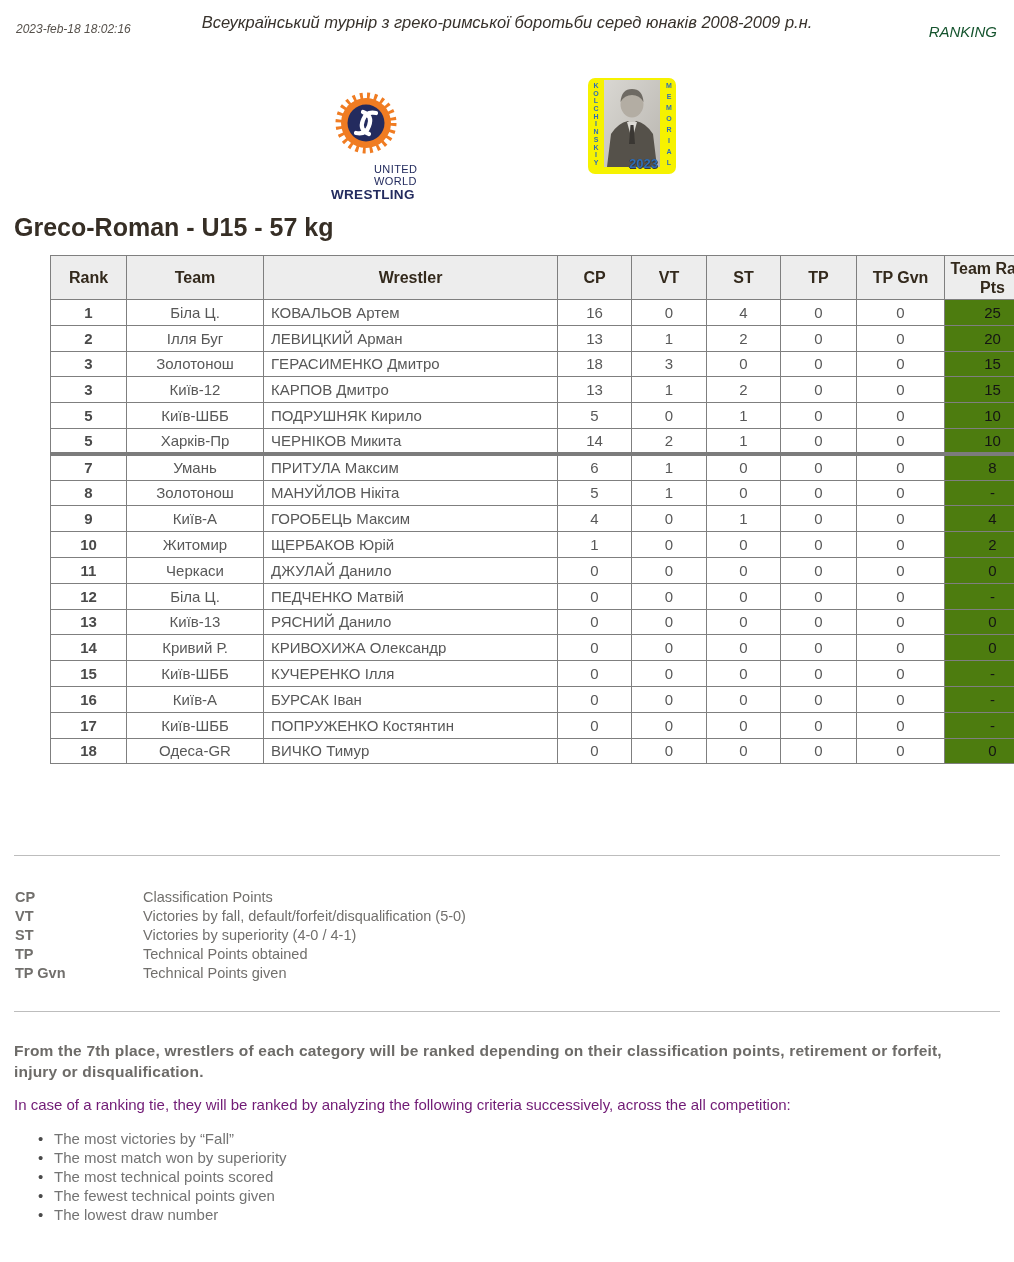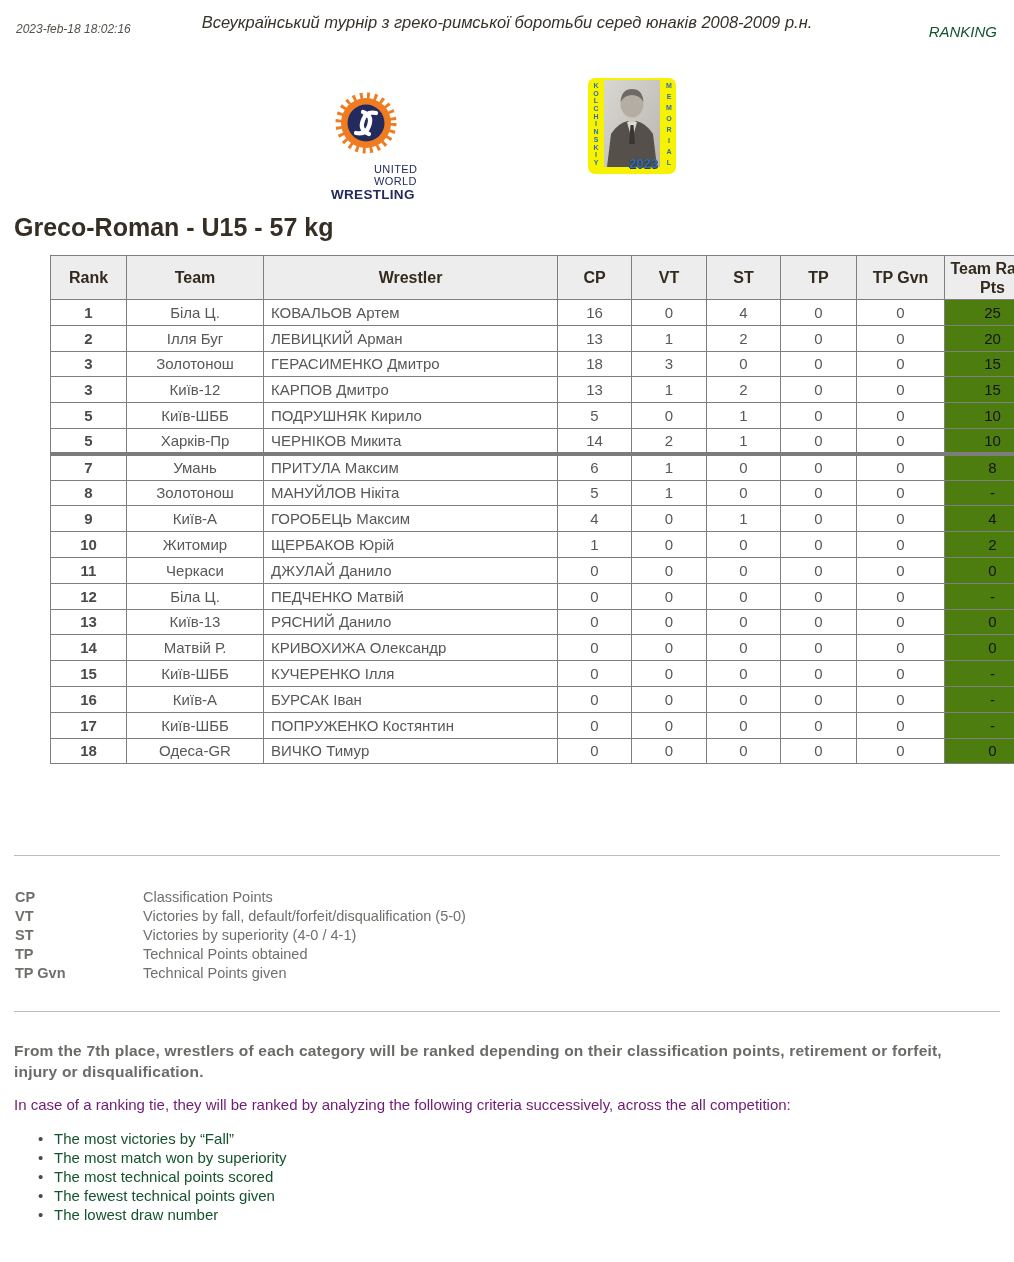--- a/index.html
+++ b/index.html
@@ -48,21 +48,21 @@
 
   
   .legend { position: absolute; left: 15px; top: 888px; font-size: 14.5px; color: #716f6c; }
   .legend-row { display: flex; line-height: 19px; }
   .legend-abbr { width: 128px; font-weight: bold; }
 
   
   .note-bold { position: absolute; left: 14px; top: 1040px; width: 960px; font-size: 15.5px; font-weight: bold;
                line-height: 21px; color: #6d6b68; letter-spacing: 0.2px; }
   .note-tie { position: absolute; left: 14px; top: 1096px; width: 960px; font-size: 15px; color: #701a75; }
-  .criteria { position: absolute; left: 36px; top: 1129px; list-style: none; font-size: 15px; color: #14532d; }
+  .criteria { position: absolute; left: 36px; top: 1129px; list-style: none; font-size: 15px; color: #737373; }
   .criteria li { line-height: 19px; position: relative; padding-left: 18px; }
   .criteria li::before { content: "\2022"; position: absolute; left: 2px; color: #4a4a4a; }
 </style>
 </head>
 <body>
 
 <div class="page">
 
   <div class="timestamp">2023-feb-18 18:02:16</div>
   <div class="doc-title">
@@ -289,21 +289,21 @@
           <td class="wrestler">РЯСНИЙ Данило</td>
           <td>0</td>
           <td>0</td>
           <td>0</td>
           <td>0</td>
           <td>0</td>
           <td class="pts">0</td>
         </tr>
         <tr>
           <td class="rank">14</td>
-          <td>Матвій Р.</td>
+          <td>Кривий Р.</td>
           <td class="wrestler">КРИВОХИЖА Олександр</td>
           <td>0</td>
           <td>0</td>
           <td>0</td>
           <td>0</td>
           <td>0</td>
           <td class="pts">0</td>
         </tr>
         <tr>
           <td class="rank">15</td>

